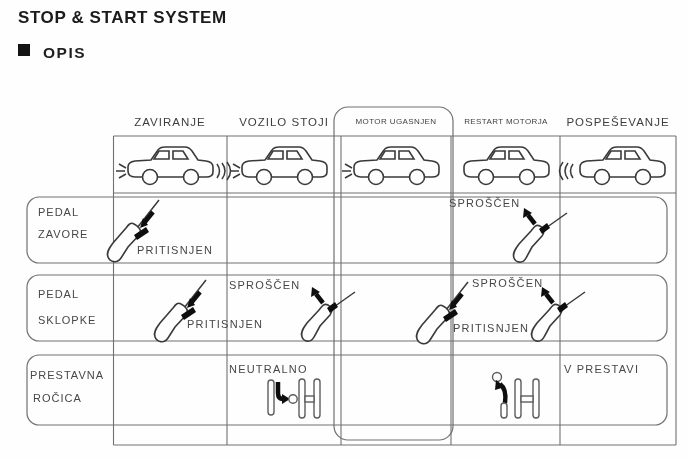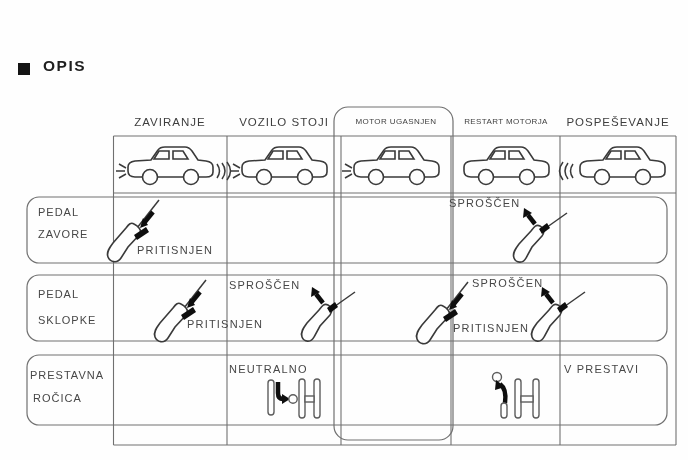--- a/index.html
+++ b/index.html
@@ -1,20 +1,20 @@
 <!DOCTYPE html>
 <html><head>
 <meta charset="utf-8">
 <style>
   html,body{margin:0;padding:0;background:#ffffff;}
   #page{position:relative;width:688px;height:460px;background:#fefefe;overflow:hidden;
         font-family:"Liberation Sans",sans-serif;}
   .title{position:absolute;left:18px;top:8px;font-size:17px;font-weight:bold;
          letter-spacing:.6px;color:#1b1b1b;}
-  .section{position:absolute;left:18px;top:57px;display:flex;align-items:flex-end;gap:13px;}
+  .section{position:absolute;left:18px;top:44px;display:flex;align-items:flex-start;gap:13px;}
   .bullet{width:12px;height:12px;background:#141414;display:inline-block;}
   .section-label{font-size:15.5px;font-weight:bold;letter-spacing:1.5px;color:#1f1f1f;}
   svg{position:absolute;left:0;top:0;}
   svg text{font-family:"Liberation Sans",sans-serif;fill:#474747;}
   .hdr{font-size:11.5px;letter-spacing:1px;fill:#3e3e3e;}
   .hdr-sm{font-size:8px;letter-spacing:.4px;fill:#3e3e3e;}
   .lbl{font-size:11px;letter-spacing:1px;}
   .cell{font-size:11px;letter-spacing:1.2px;}
   .grid{stroke:#707070;stroke-width:1.1;fill:none;}
   .box{stroke:#707070;stroke-width:1.2;fill:none;}
@@ -22,20 +22,21 @@
   .thin{stroke:#3a3a3a;stroke-width:1.5;fill:none;}
   .arrow{stroke:#0e0e0e;stroke-width:4.5;fill:none;}
   .blk{fill:#0e0e0e;stroke:none;}
   .bar{stroke:#5d5d5d;stroke-width:1.4;fill:#fefefe;}
 </style>
 </head>
 <body>
 
 <div id="page">
 
+  <div class="title">STOP &amp; START SYSTEM</div>
 
   <div class="section">
     <span class="bullet"></span>
     <span class="section-label">OPIS</span>
   </div>
 
   <svg width="688" height="460" viewBox="0 0 688 460">
     <defs>
 
       <g id="car">

